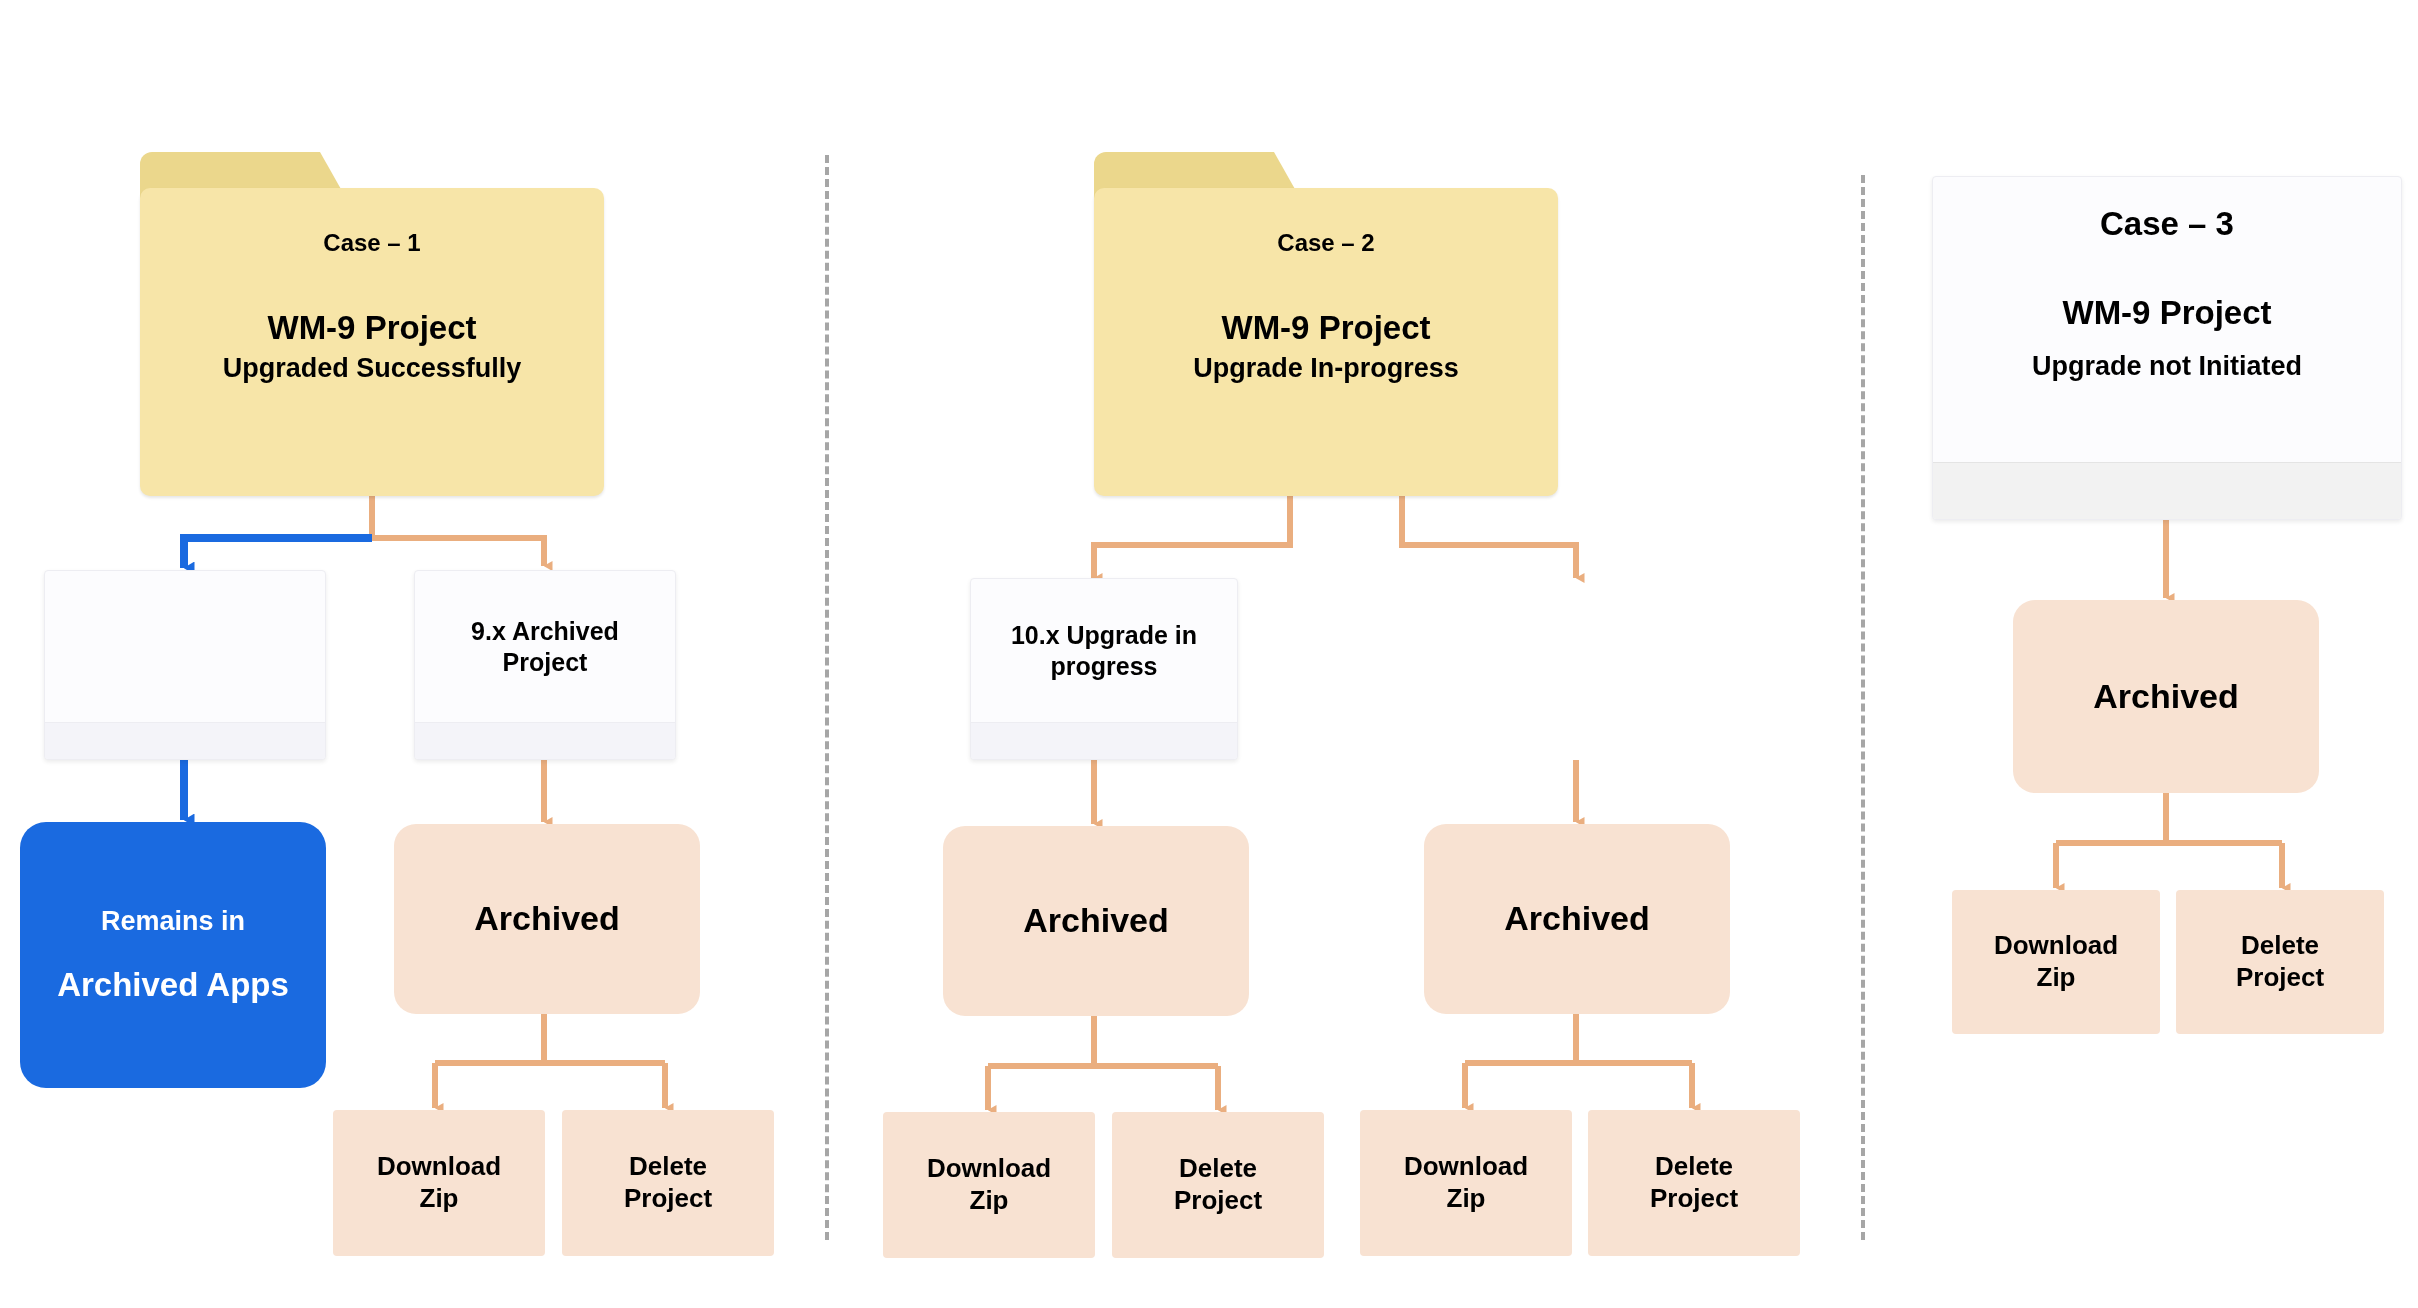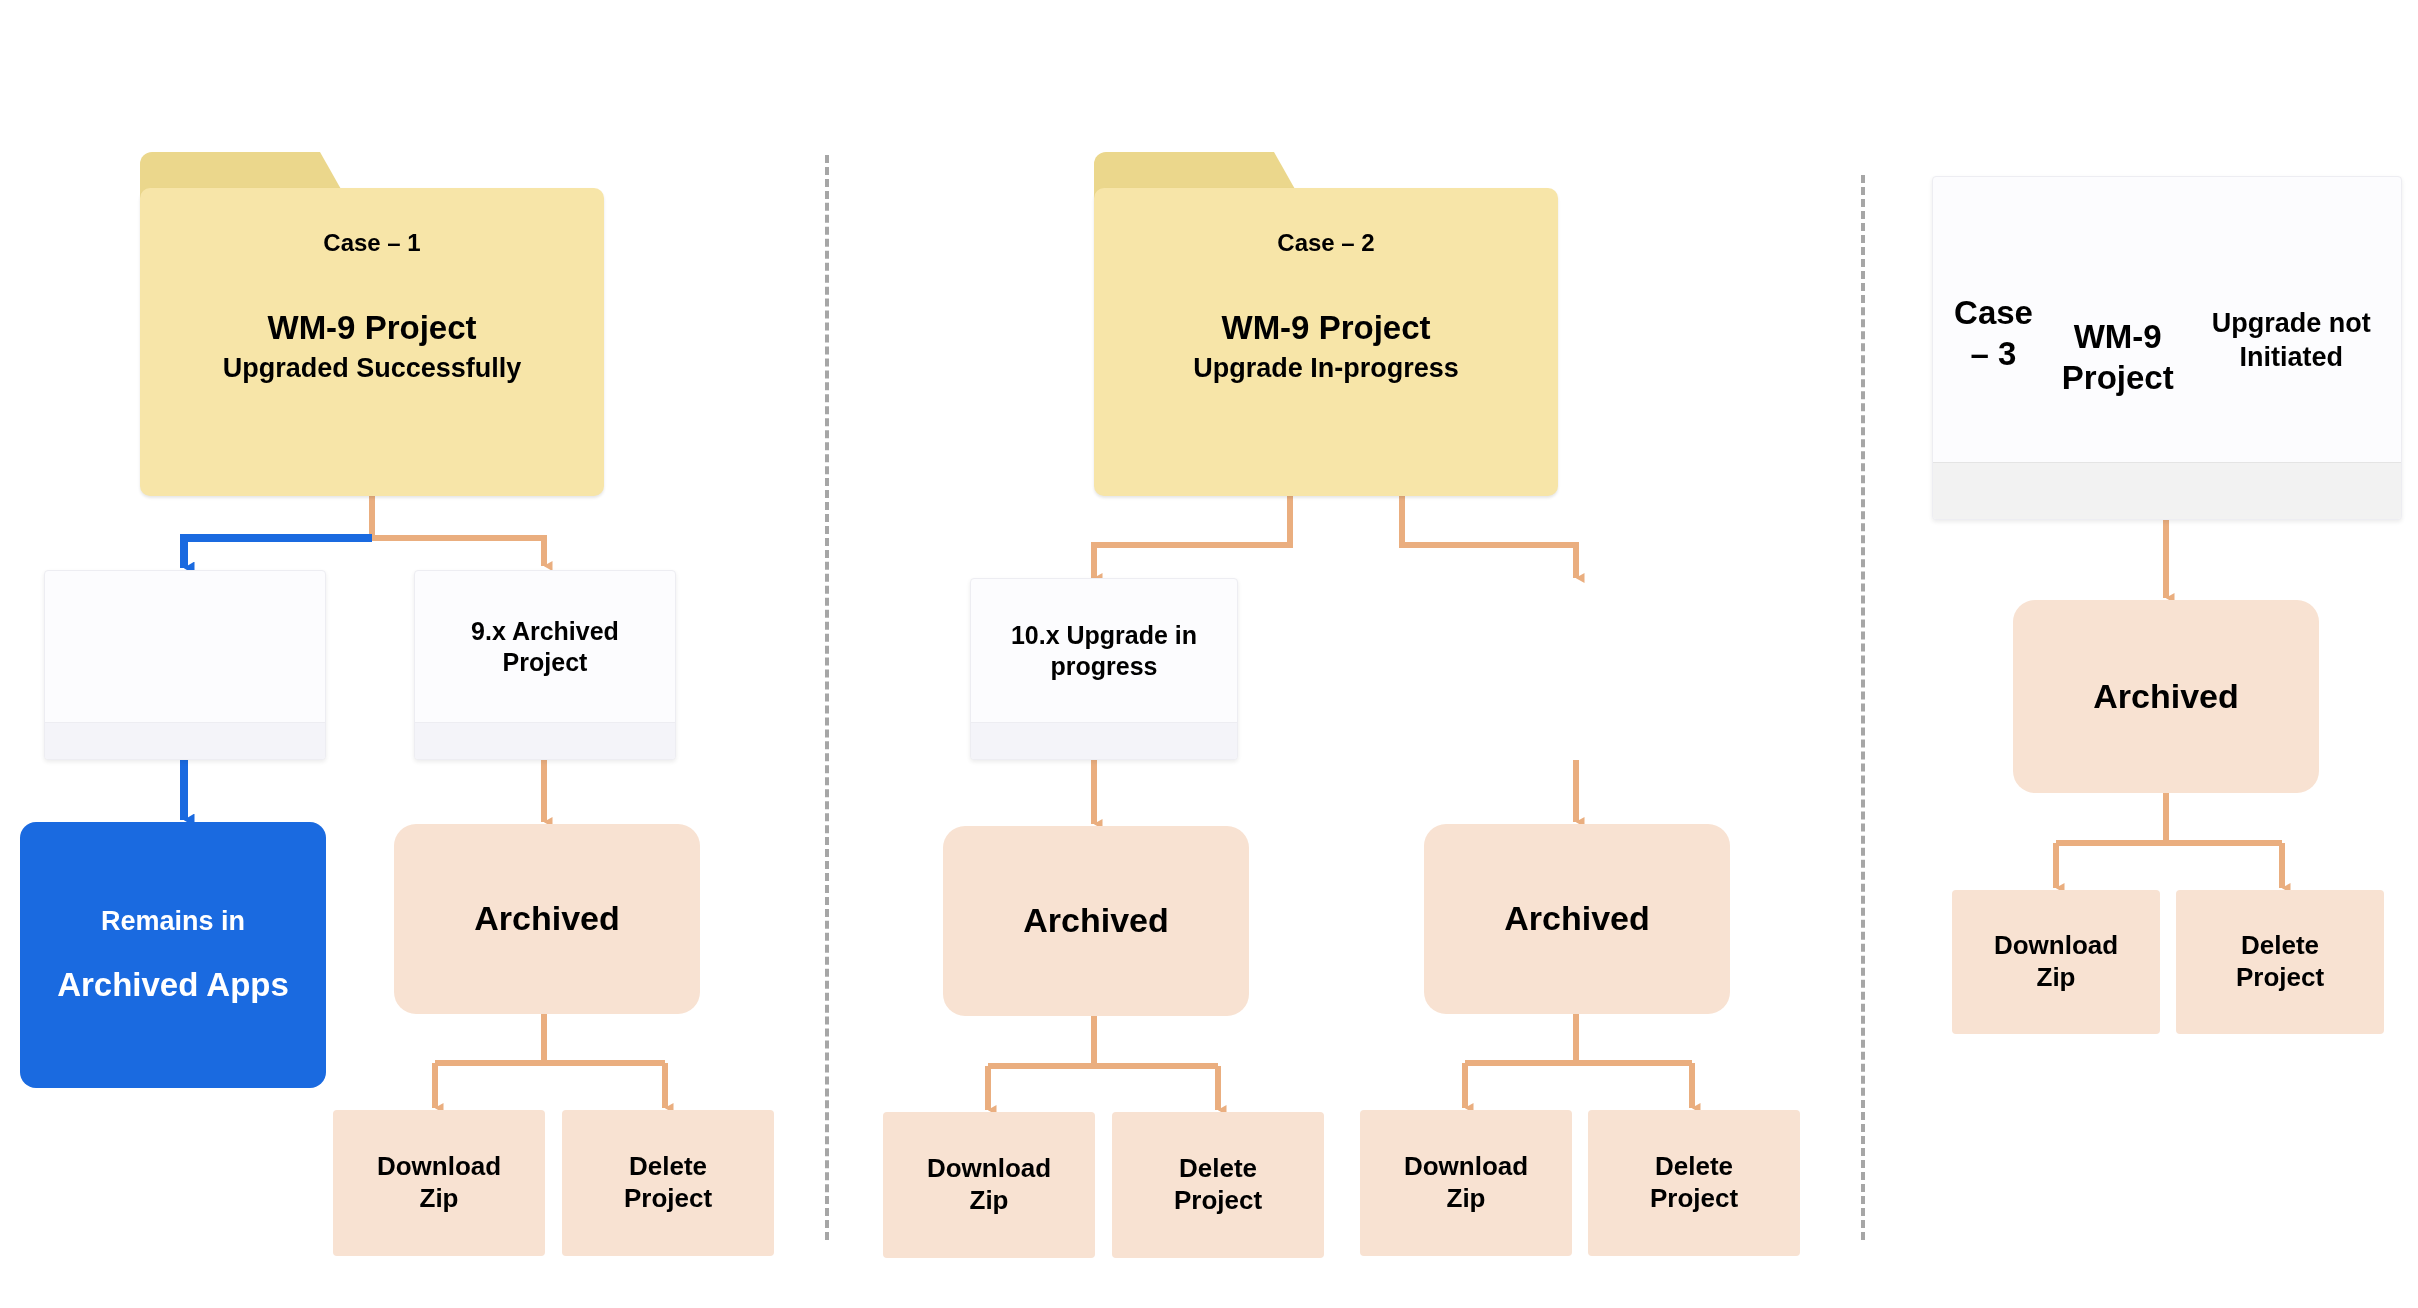--- a/index.html
+++ b/index.html
@@ -111,20 +111,21 @@
     left: 0; right: 0;
     bottom: 0;
     height: 36px;
     background: #F4F4F9;
     border-top: 1px solid #EDEDF2;
   }
 
   
   .wcard.case3root .wcard-body {
     bottom: 56px;
+    flex-direction: column;
     justify-content: flex-start;
     padding-top: 26px;
   }
   .wcard.case3root .wcard-footer {
     height: 56px;
     background: #F2F2F2;
     border-top: 1px solid #E4E4E4;
   }
   .c3-title { font-size: 33px; }
   .c3-main  { font-size: 33px; margin-top: 48px; }
@@ -145,21 +146,21 @@
     line-height: 1.22;
   }
   .peach.archived { font-size: 34px; border-radius: 22px; }
   .peach.leaf     { font-size: 26px; border-radius: 4px; }
 
   
   .blue {
     position: absolute;
     box-sizing: border-box;
     background: #1A6AE0;
-    border-radius: 16px;
+    border-radius: 26px;
     display: flex;
     flex-direction: column;
     align-items: center;
     justify-content: center;
     text-align: center;
     color: #ffffff;
     font-weight: bold;
     line-height: 1.2;
   }
   .blue .b1 { font-size: 27px; }

